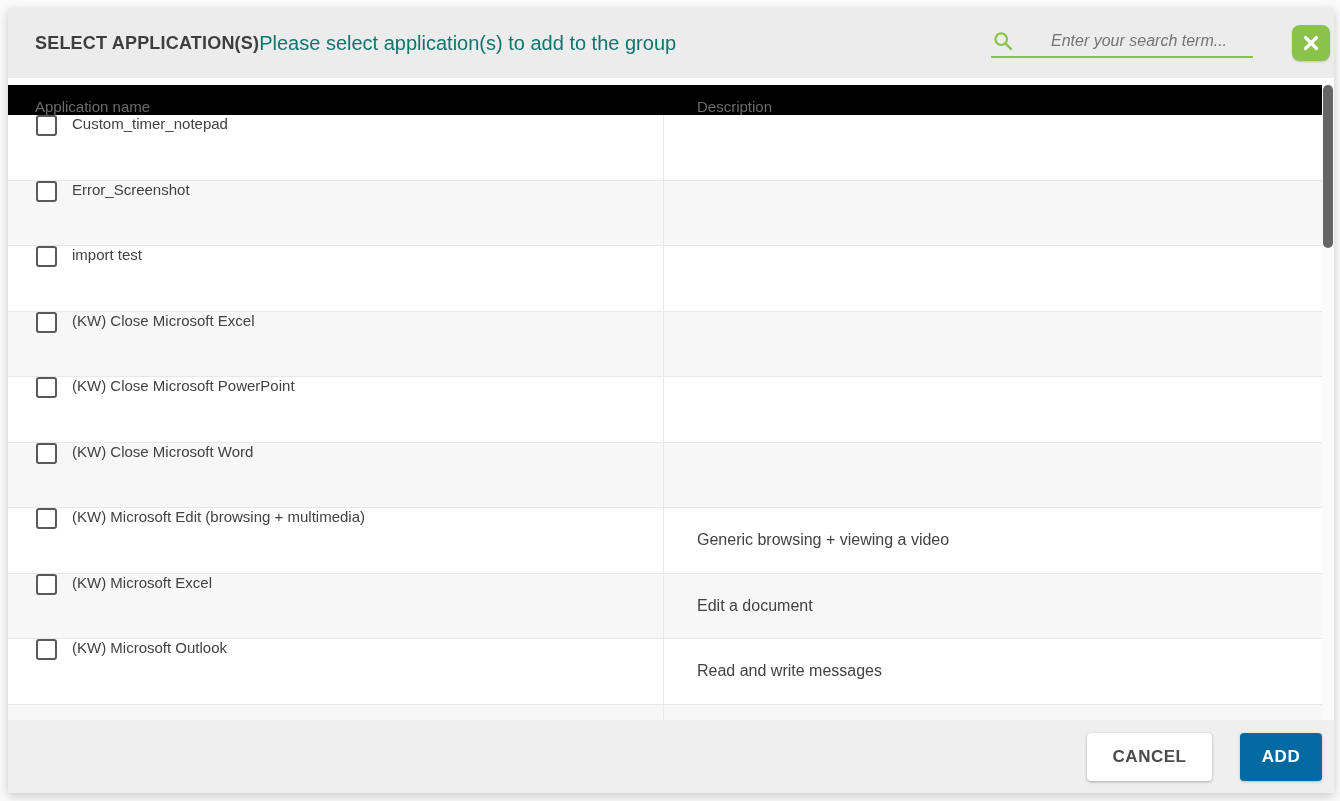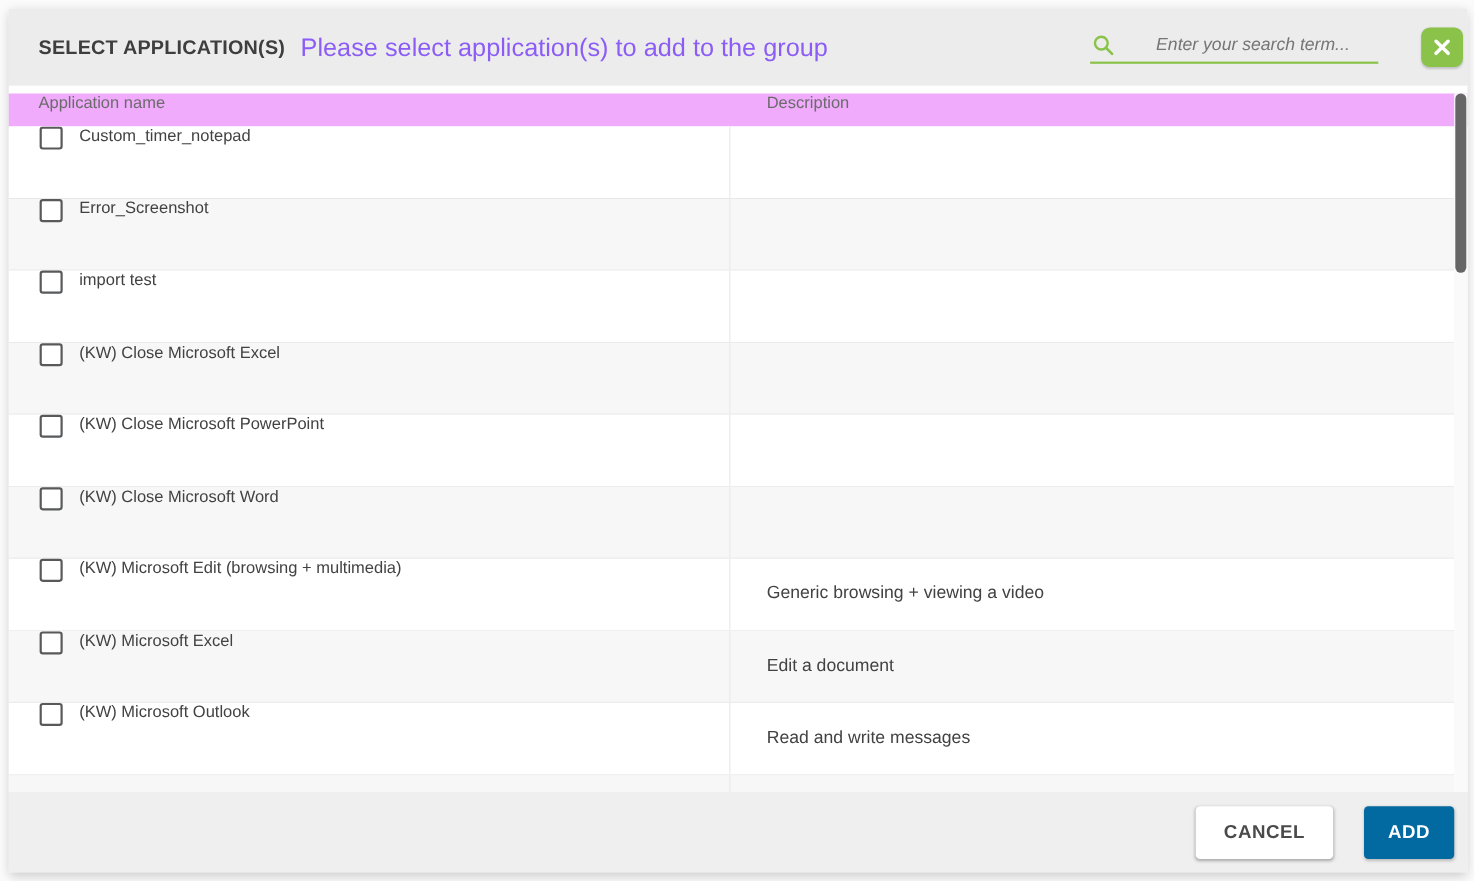--- a/index.html
+++ b/index.html
@@ -17,21 +17,21 @@
     box-shadow:0 3px 10px rgba(0,0,0,0.20);
     display:flex; flex-direction:column;
   }
   
   .dlg-header {
     flex:0 0 70px; background:#ececec;
     display:flex; align-items:center;
     padding-left:27px;
   }
   .dlg-title { font-size:18px; font-weight:bold; color:#3e3e3e; letter-spacing:.2px; white-space:nowrap; }
-  .dlg-subtitle { font-size:23px; color:#8b5cf6; margin-left:14px; white-space:nowrap; }
+  .dlg-subtitle { font-size:20px; color:#0f766e; white-space:nowrap; }
   .spacer { flex:1; }
   .search {
     display:flex; align-items:center; gap:9px;
     border-bottom:2px solid #8bc34a;
     padding:2px 4px 5px 2px;
     width:262px; margin-right:39px;
   }
   .search svg { flex:0 0 auto; }
   .search input {
     border:none; outline:none; background:transparent;
@@ -40,22 +40,22 @@
   }
   .close-btn {
     width:38px; height:36px; margin-right:4px;
     background:#8bc34a; border:none; border-radius:8px;
     display:flex; align-items:center; justify-content:center;
     cursor:pointer; box-shadow:0 1px 2px rgba(0,0,0,.18);
   }
   
   .gap-strip { flex:0 0 7px; background:#ffffff; }
   .thead {
-    flex:0 0 30px; background:#f0abfc;
-    display:flex; align-items:flex-start;
+    flex:0 0 30px; background:#000000;
+    display:flex; align-items:flex-end;
     font-size:15px; color:#6b6b6b;
   }
   .th-name { width:655px; padding-left:27px; }
   .th-desc { padding-left:34px; }
   
   .list {
     flex:1 1 auto; overflow:hidden;
     background:#ffffff; padding-right:12px;
   }
   .row {

